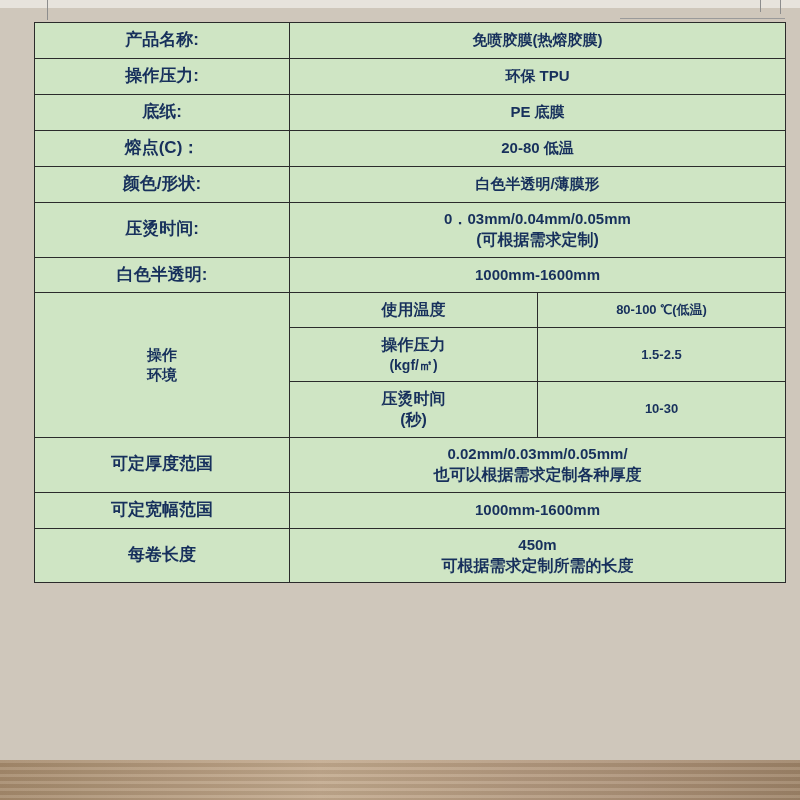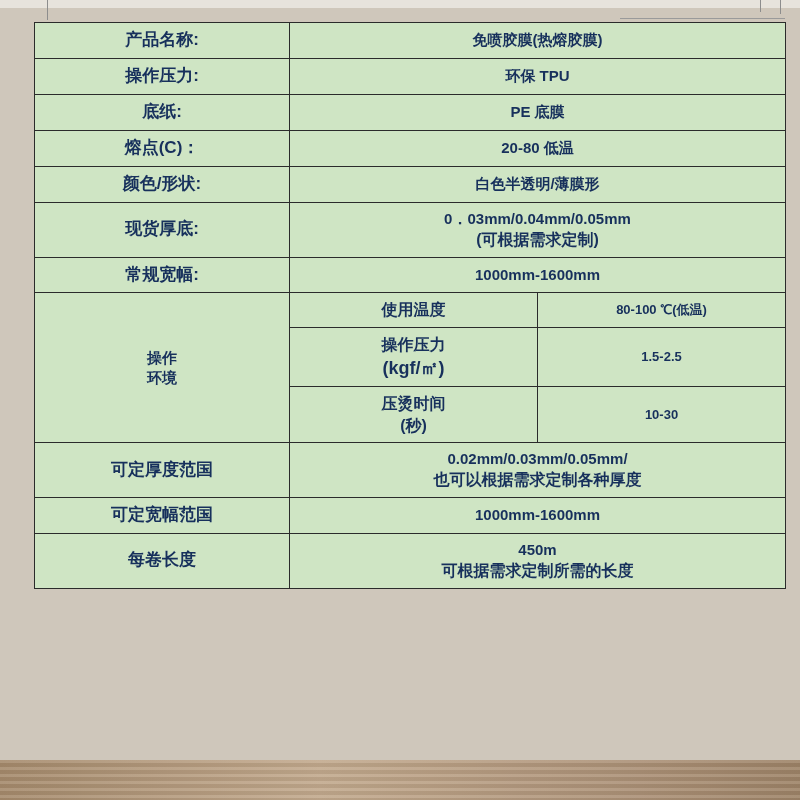--- a/index.html
+++ b/index.html
@@ -92,21 +92,21 @@
     line-height: 2.0;
   }
   td.env-key {
     width: 232px;
     font-size: 16px;
   }
   td.env-val {
     font-size: 13px;
   }
   .unit {
-    font-size: 18px;
+    font-size: 14px;
   }
 </style>
 </head>
 <body>
 
 <div id="page">
   <div class="guide g1"></div>
   <div class="guide g2"></div>
   <div class="guide g3"></div>
   <div class="topline"></div>
@@ -127,28 +127,28 @@
       </tr>
       <tr>
         <td class="label">熔点(C)：</td>
         <td class="value" colspan="2">20-80 低温</td>
       </tr>
       <tr>
         <td class="label">颜色/形状:</td>
         <td class="value" colspan="2">白色半透明/薄膜形</td>
       </tr>
       <tr>
-        <td class="label">现货厚底:</td>
+        <td class="label">压烫时间:</td>
         <td class="value" colspan="2">
           <div>0．03mm/0.04mm/0.05mm</div>
           <div class="line2">(可根据需求定制)</div>
         </td>
       </tr>
       <tr>
-        <td class="label">常规宽幅:</td>
+        <td class="label">白色半透明:</td>
         <td class="value" colspan="2">1000mm-1600mm</td>
       </tr>
 
       <tr>
         <td class="env-label" rowspan="3">
           <div>操作</div>
           <div>环境</div>
         </td>
         <td class="env-key">使用温度</td>
         <td class="env-val">80-100 ℃(低温)</td>

